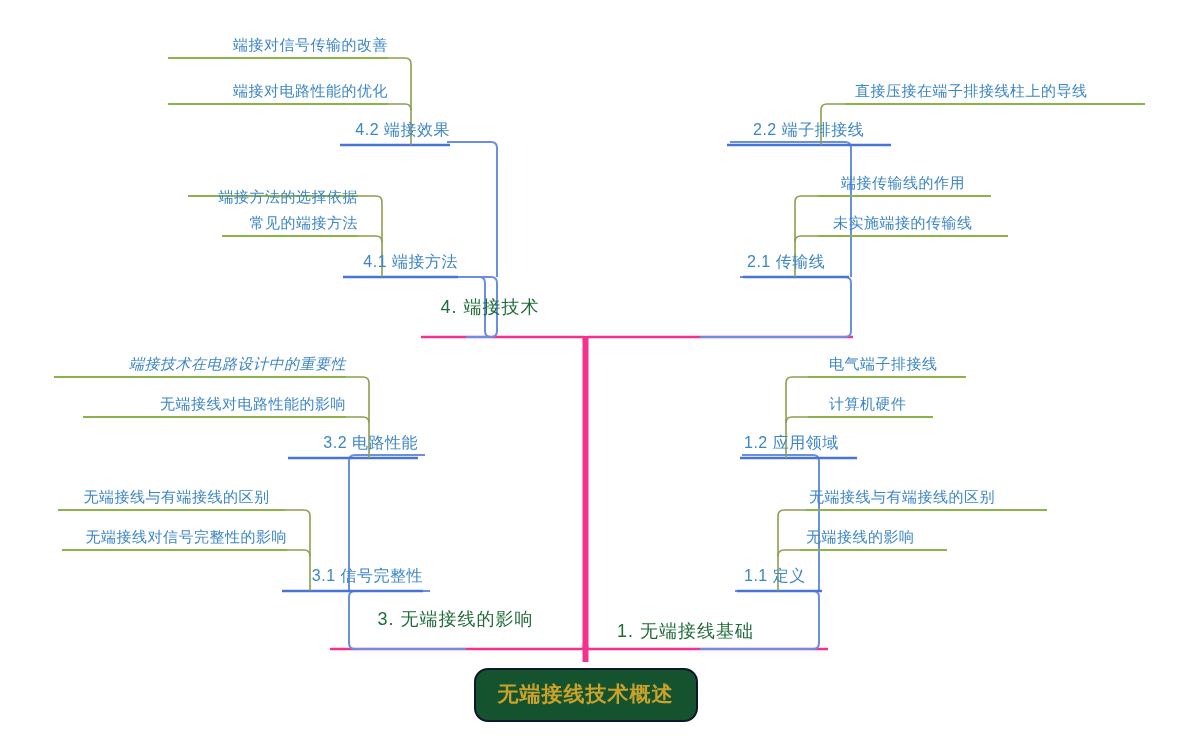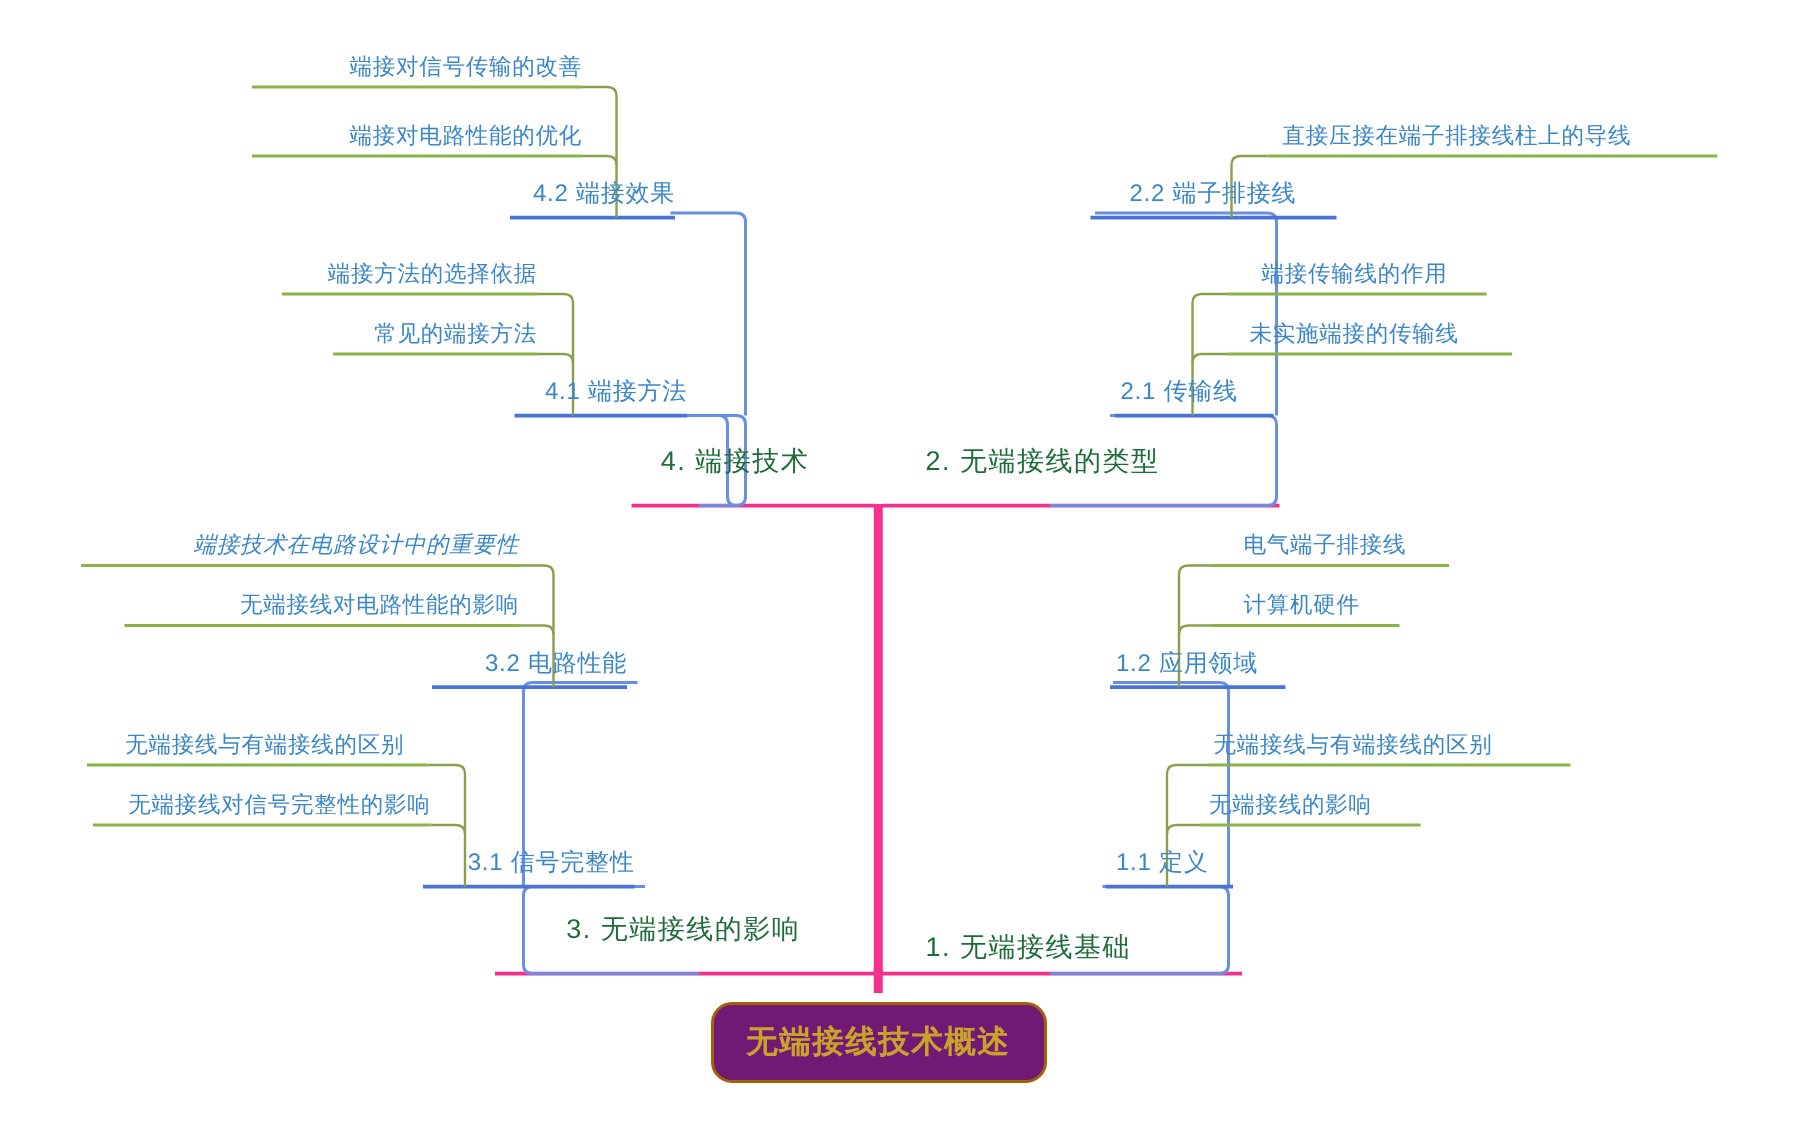--- a/index.html
+++ b/index.html
@@ -33,23 +33,23 @@
   
   .node {
     position: absolute;
     white-space: nowrap;
     line-height: 1;
   }
 
   
   .root-node {
     position: absolute;
-    border: 2px solid #a16207;
+    border: 2px solid #0f172a;
     border-radius: 14px;
-    background: #701a75;
+    background: #14532d;
     color: #c9a22b;
     font-weight: bold;
     font-size: 21px;
     letter-spacing: 1px;
     padding: 10px 22px 12px 22px;
     text-align: center;
   }
 
   
   .main-node {
@@ -152,23 +152,20 @@
   </svg>
 
   <div class="root-node" style="left: 473.5px; top: 668px;">
     <span>无端接线技术概述</span>
   </div>
 
   <div class="node main-node" style="left:617px; top:610px;margin-top:12px;">
     <span>1. 无端接线基础</span>
   </div>
 
-  <div class="node main-node" style="left:617px; top:298px;">
-    <span>2. 无端接线的类型</span>
-  </div>
 
   <div class="node main-node" style="left: 377.531px; top: 610px;">
     <span>3. 无端接线的影响</span>
   </div>
 
   <div class="node main-node" style="left: 440.531px; top: 298px;">
     <span>4. 端接技术</span>
   </div>
 
   <div class="node l2-node" style="left:744px; top:568px;">
@@ -231,21 +228,21 @@
     <span>无端接线对信号完整性的影响</span>
   </div>
 
   <div class="node leaf-node" style="left: 129px; top: 356px; font-style: italic;">
     <span>端接技术在电路设计中的重要性</span>
   </div>
   <div class="node leaf-node" style="left: 160px; top: 396px;">
     <span>无端接线对电路性能的影响</span>
   </div>
 
-  <div class="node leaf-node" style="left: 218.5px; top: 175px; text-align: right;">
+  <div class="node leaf-node" style="left: 218.5px; top: 189px; text-align: right;">
     <span>端接方法的选择依据</span>
   </div>
   <div class="node leaf-node" style="left: 249.5px; top: 215px;">
     <span>常见的端接方法</span>
   </div>
 
   <div class="node leaf-node" style="left: 233px; top: 37px;">
     <span>端接对信号传输的改善</span>
   </div>
   <div class="node leaf-node" style="left: 233px; top: 83px;">

